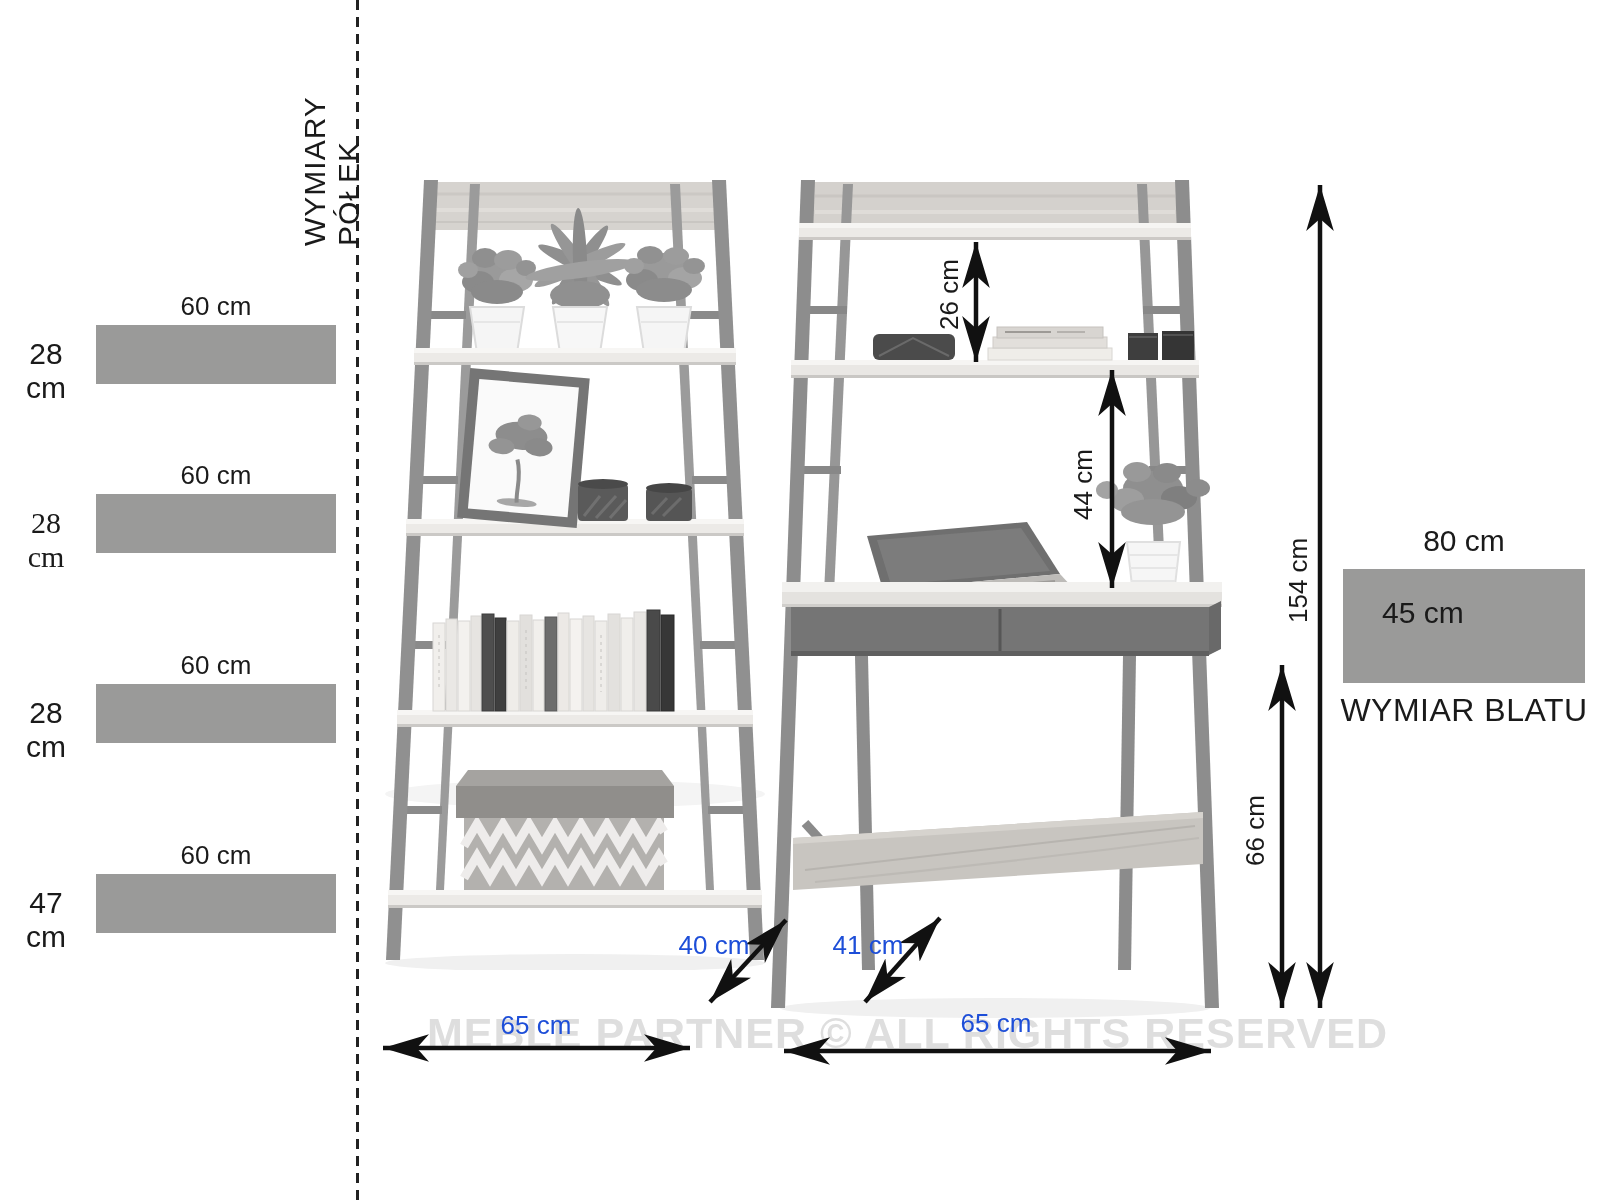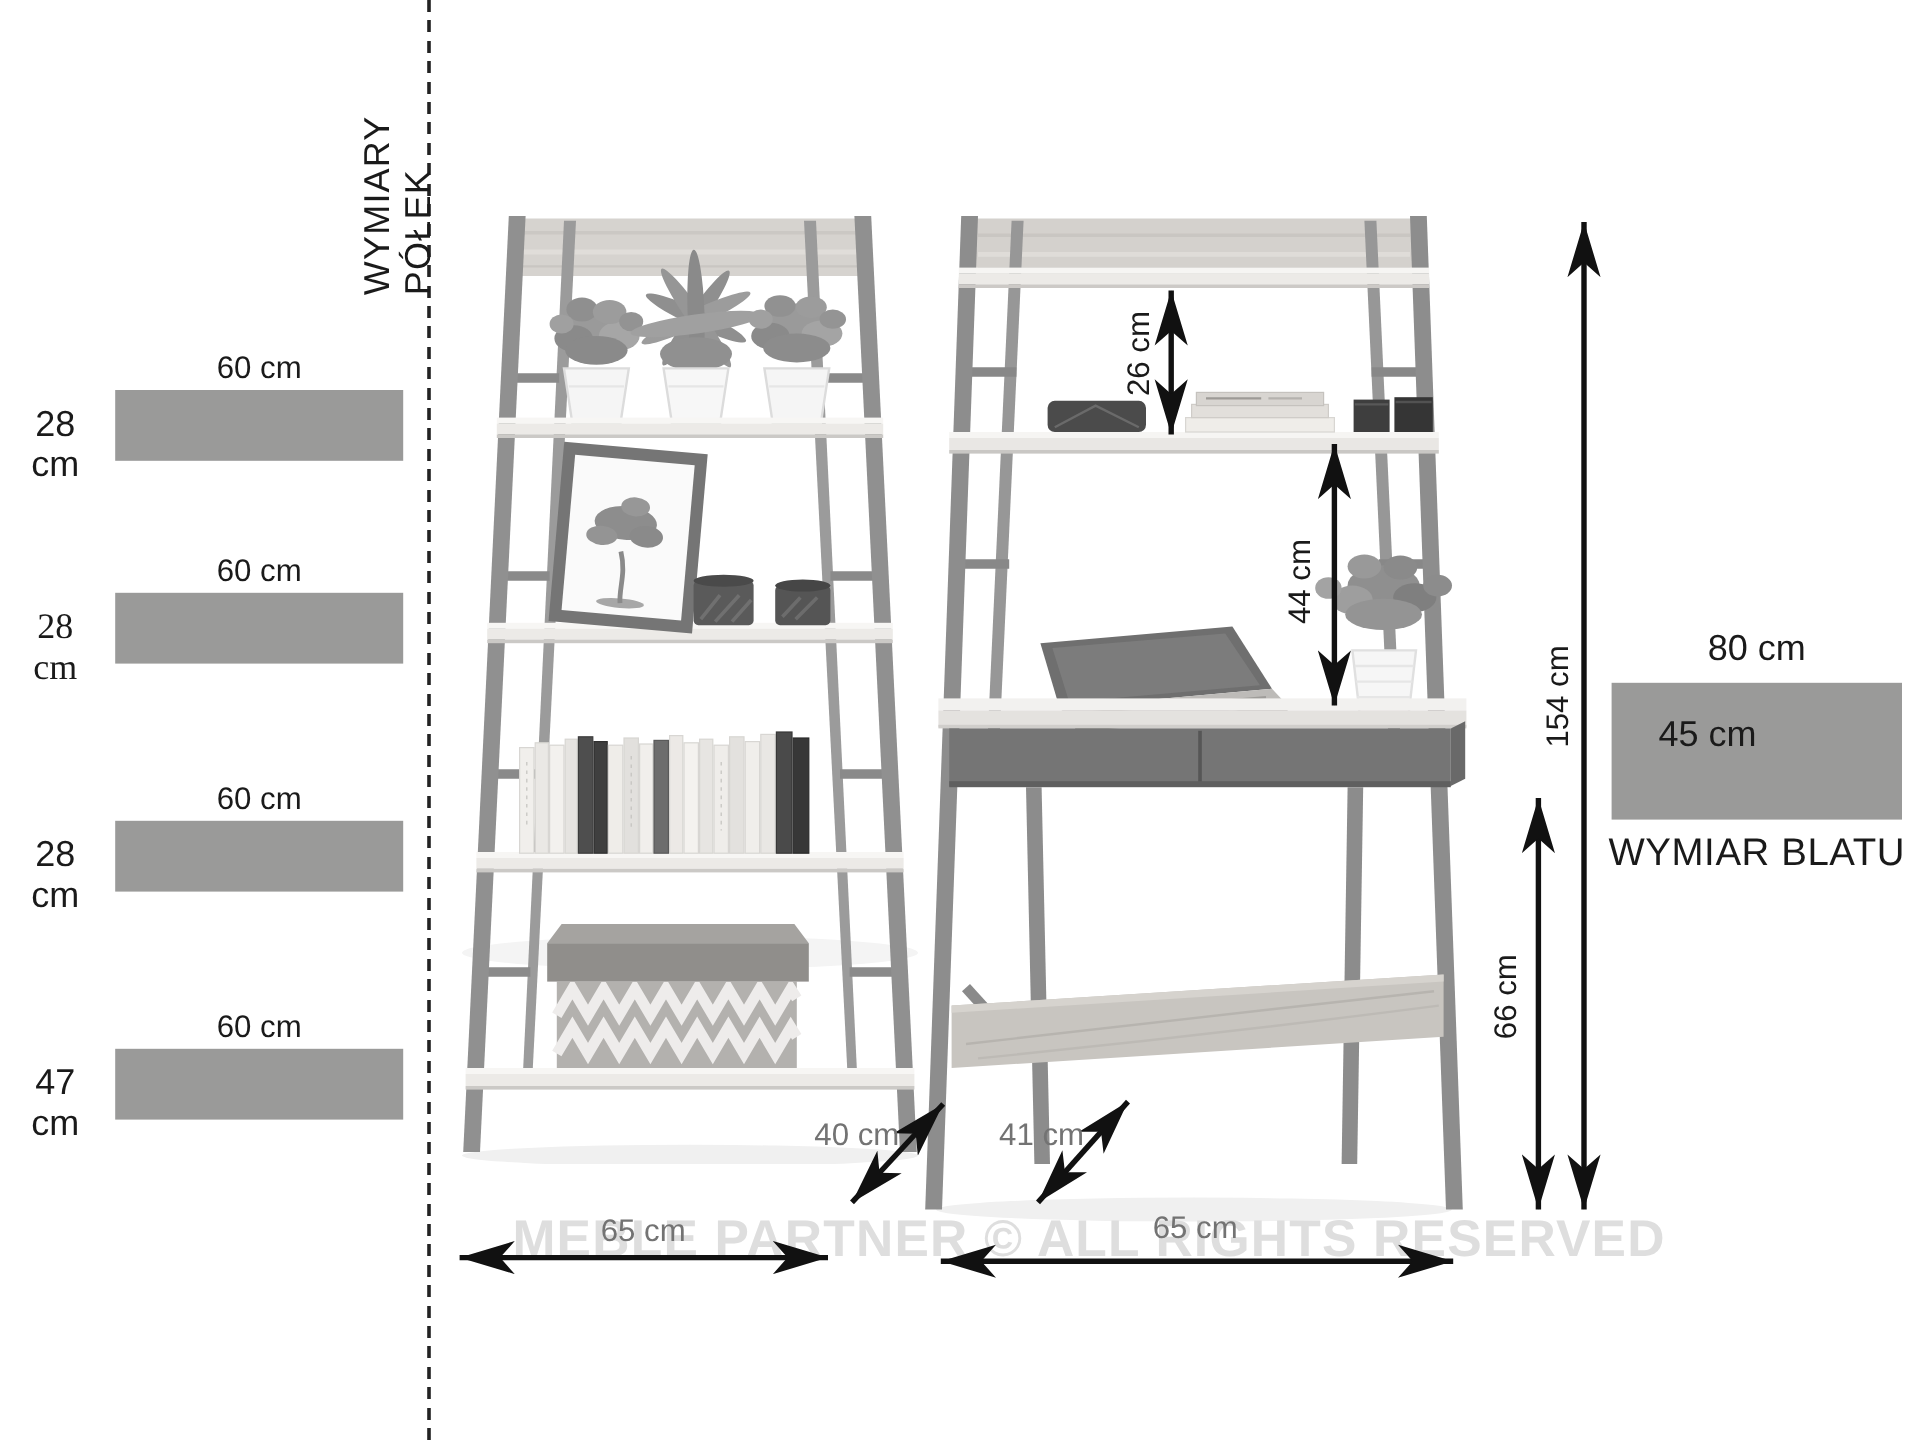--- a/index.html
+++ b/index.html
@@ -1,18 +1,18 @@
 <!DOCTYPE html>
 <html><head>
 <meta charset="utf-8">
 <style>
   html,body{margin:0;padding:0;background:#fff;}
   #canvas{position:relative;width:1600px;height:1200px;background:#fff;overflow:hidden;
           font-family:"Liberation Sans","DejaVu Sans",sans-serif;color:#1a1a1a;}
-  .lbl{position:absolute;font-size:26px;line-height:30px;color:#737373;white-space:nowrap;z-index:7;}
+  .lbl{position:absolute;font-size:26px;line-height:30px;color:#1d4ed8;white-space:nowrap;z-index:7;}
   .lbl.center{text-align:center;}
   .vlbl{position:absolute;writing-mode:vertical-rl;transform:rotate(180deg);
         font-size:26px;color:#1a1a1a;display:flex;align-items:center;justify-content:center;
         white-space:nowrap;z-index:7;}
   .side-label{position:absolute;font-size:30px;line-height:34px;text-align:center;z-index:7;}
   .top-label{position:absolute;font-size:26px;line-height:30px;text-align:center;z-index:7;}
   .spec-bar{position:absolute;width:240px;height:59px;background:#9a9a99;z-index:2;}
   #divider{position:absolute;left:356px;top:0;width:3px;height:1200px;z-index:3;
            background:repeating-linear-gradient(180deg,#222 0 10px,transparent 10px 17px);}
   #left-title{position:absolute;left:310px;top:30px;height:216px;width:44px;

